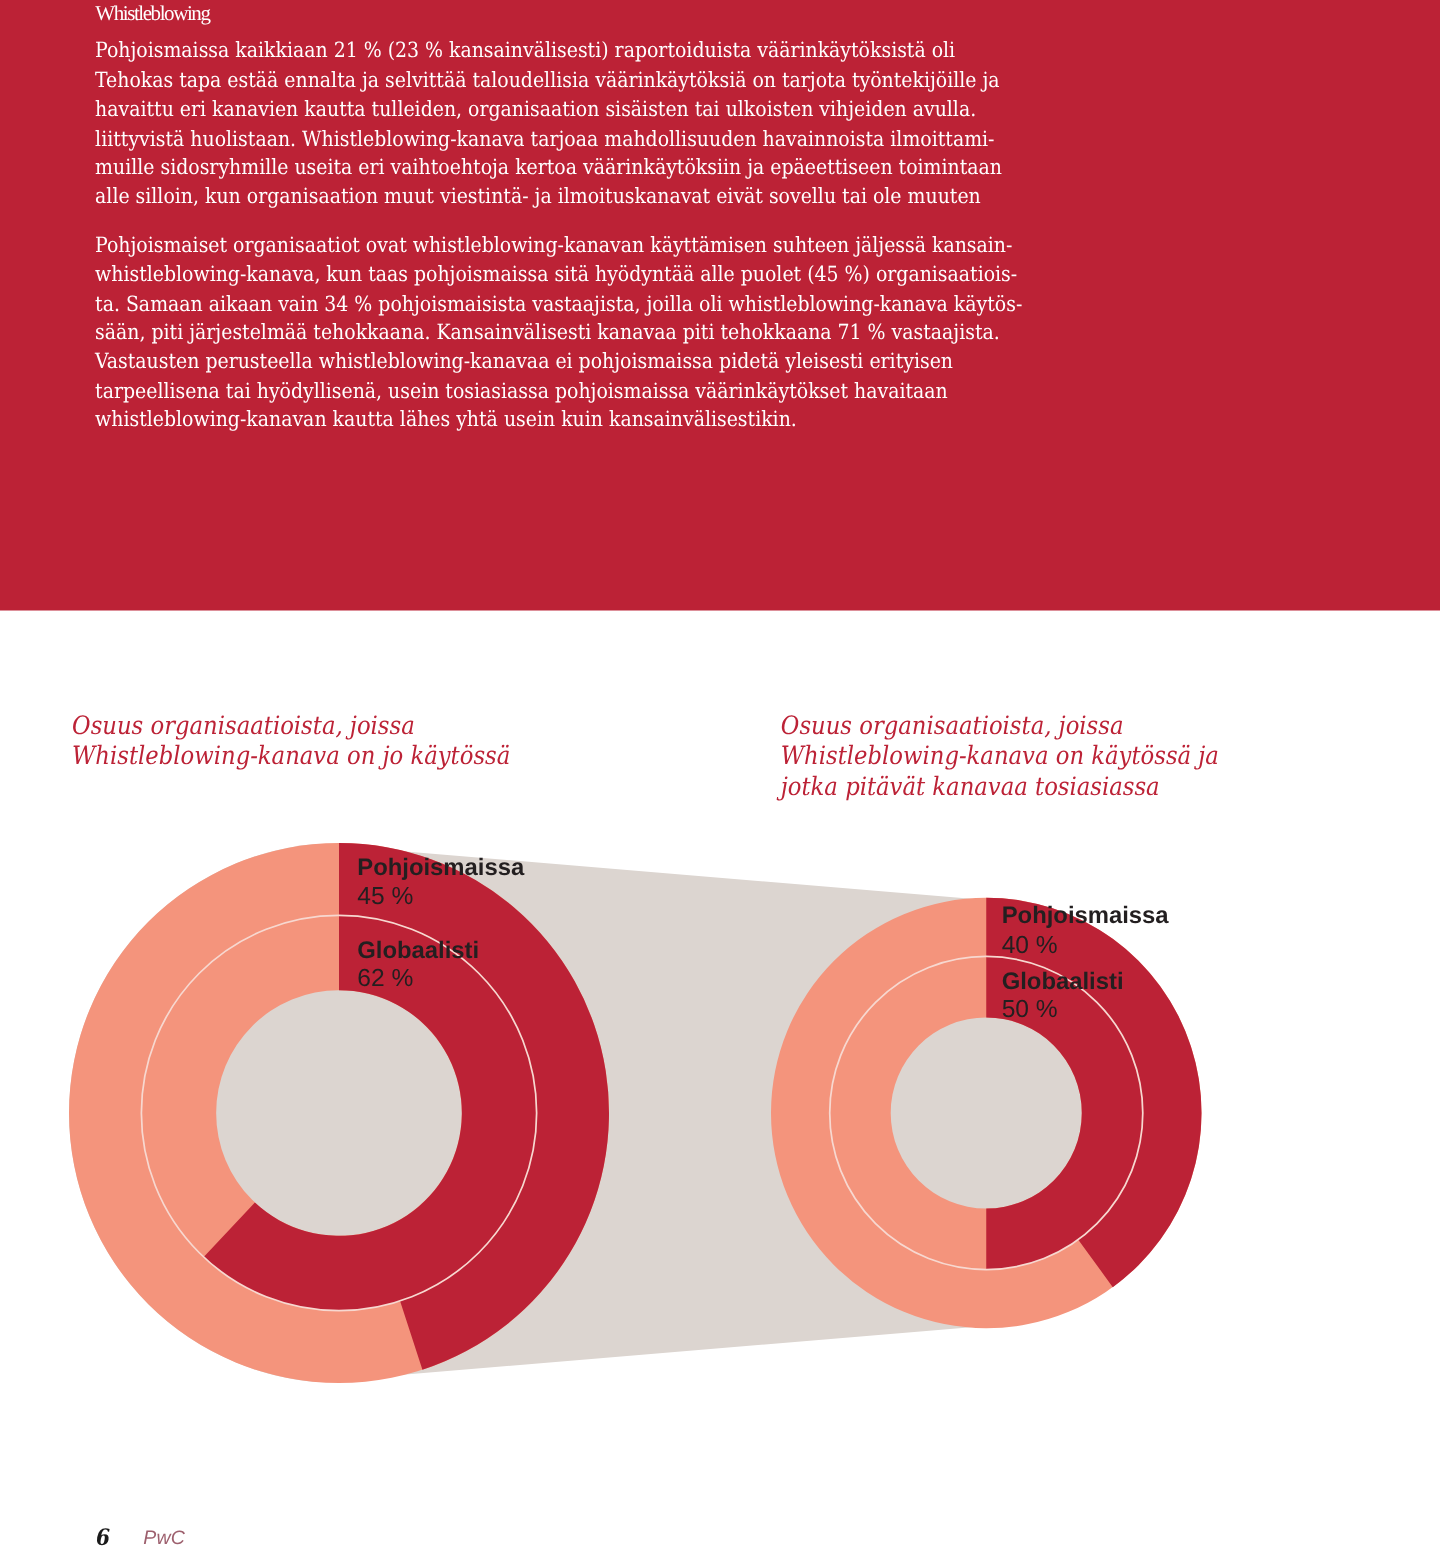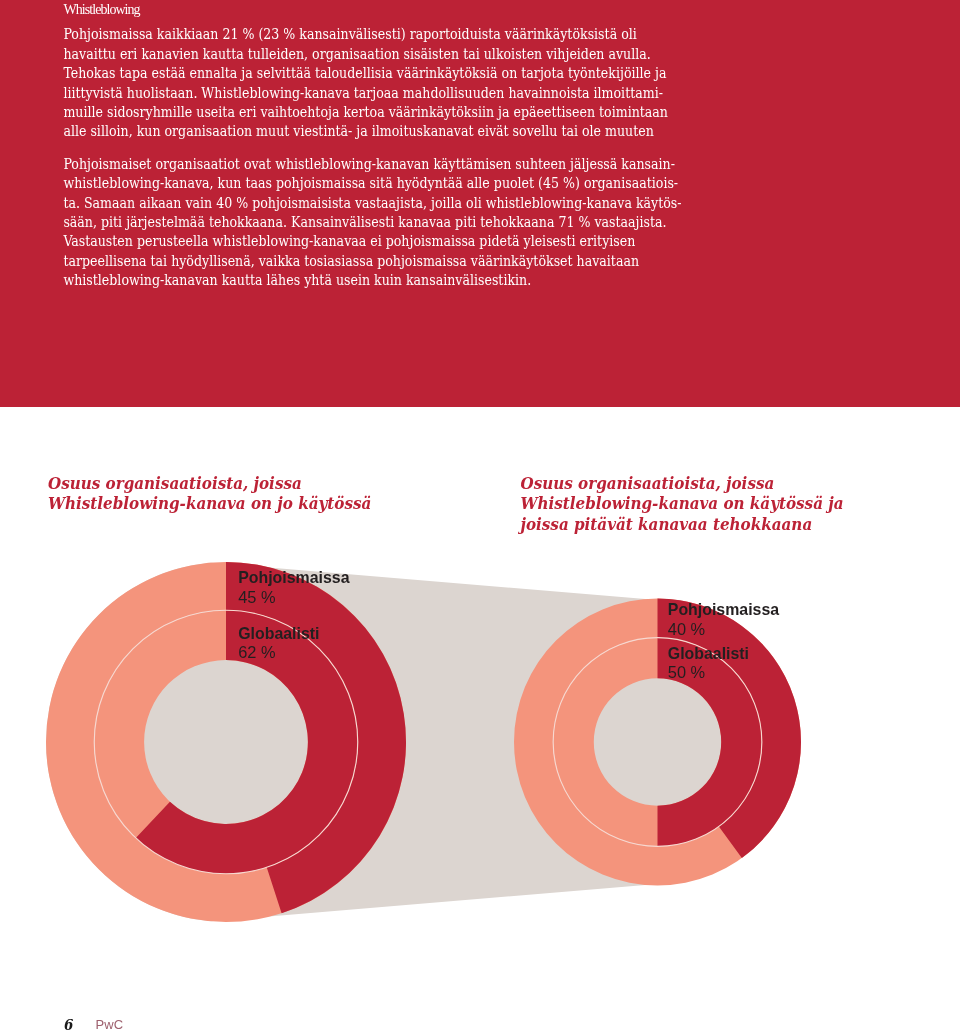--- a/index.html
+++ b/index.html
@@ -8,65 +8,65 @@
        font-family:"DejaVu Serif",serif;}
   .red-block{position:absolute;left:0;top:0;width:960px;height:407px;background:#bc2236;}
   .page-title{position:absolute;left:63.5px;top:-1.5px;font-family:"Liberation Serif",serif;
        font-size:14px;font-weight:400;color:#ffffff;letter-spacing:-0.95px;
        line-height:21px;white-space:nowrap;}
   .intro{position:absolute;left:63.4px;top:25.2px;width:640px;color:#ffffff;
        font-family:"DejaVu Serif",serif;font-stretch:condensed;font-size:14px;line-height:19.45px;}
   .intro .ln{white-space:nowrap;}
   .intro .gap{height:12.7px;}
   .sect-head{position:absolute;font-family:"DejaVu Serif",serif;font-stretch:condensed;
-       font-weight:700;font-style:italic;font-size:16.85px;line-height:20.5px;color:#bc2236;}
+       font-weight:400;font-style:italic;font-size:16.85px;line-height:20.5px;color:#bc2236;}
   .sect-head .ln{white-space:nowrap;}
   .head-left{left:48px;top:472.8px;}
   .head-right{left:520.5px;top:472.8px;}
   .chart{position:absolute;left:0;top:0;width:960px;height:1035px;}
   .lbl{font-family:"Liberation Sans",sans-serif;fill:#231f20;}
   .lbl-b{font-weight:700;font-size:15.9px;}
   .lbl-v{font-weight:400;font-size:16.4px;}
   .pg-num{position:absolute;left:64px;top:1018px;font-family:"DejaVu Serif",serif;
        font-stretch:condensed;font-weight:700;font-style:italic;font-size:15px;line-height:15px;
        color:#1a1a1a;}
   .pwc{position:absolute;left:95.5px;top:1018px;font-family:"Liberation Sans",sans-serif;
-       font-size:13px;line-height:13px;color:#9d5f6d;letter-spacing:0.1px;}
+       font-size:13px;line-height:13px;color:#9d5f6d;letter-spacing:0.1px;font-style:italic;}
 </style>
 </head>
 <body>
 
 <div class="red-block"></div>
 <div class="page-title">Whistleblowing</div>
 
 <div class="intro" id="intro">
     <div class="ln">Pohjoismaissa kaikkiaan 21 % (23 % kansainvälisesti) raportoiduista väärinkäytöksistä oli</div>
+    <div class="ln">Tehokas tapa estää ennalta ja selvittää taloudellisia väärinkäytöksiä on tarjota työntekijöille ja</div>
     <div class="ln">havaittu eri kanavien kautta tulleiden, organisaation sisäisten tai ulkoisten vihjeiden avulla.</div>
-    <div class="ln">Tehokas tapa estää ennalta ja selvittää taloudellisia väärinkäytöksiä on tarjota työntekijöille ja</div>
     <div class="ln">liittyvistä huolistaan. Whistleblowing-kanava tarjoaa mahdollisuuden havainnoista ilmoittami-</div>
     <div class="ln">muille sidosryhmille useita eri vaihtoehtoja kertoa väärinkäytöksiin ja epäeettiseen toimintaan</div>
     <div class="ln">alle silloin, kun organisaation muut viestintä- ja ilmoituskanavat eivät sovellu tai ole muuten</div>
     <div class="gap"></div>
     <div class="ln">Pohjoismaiset organisaatiot ovat whistleblowing-kanavan käyttämisen suhteen jäljessä kansain-</div>
     <div class="ln">whistleblowing-kanava, kun taas pohjoismaissa sitä hyödyntää alle puolet (45 %) organisaatiois-</div>
-    <div class="ln">ta. Samaan aikaan vain 40 % pohjoismaisista vastaajista, joilla oli whistleblowing-kanava käytös-</div>
+    <div class="ln">ta. Samaan aikaan vain 34 % pohjoismaisista vastaajista, joilla oli whistleblowing-kanava käytös-</div>
     <div class="ln">sään, piti järjestelmää tehokkaana. Kansainvälisesti kanavaa piti tehokkaana 71 % vastaajista.</div>
     <div class="ln">Vastausten perusteella whistleblowing-kanavaa ei pohjoismaissa pidetä yleisesti erityisen</div>
-    <div class="ln">tarpeellisena tai hyödyllisenä, vaikka tosiasiassa pohjoismaissa väärinkäytökset havaitaan</div>
+    <div class="ln">tarpeellisena tai hyödyllisenä, usein tosiasiassa pohjoismaissa väärinkäytökset havaitaan</div>
     <div class="ln">whistleblowing-kanavan kautta lähes yhtä usein kuin kansainvälisestikin.</div>
   </div>
 
 <div class="sect-head head-left" id="head-left">
     <div class="ln">Osuus organisaatioista, joissa</div>
     <div class="ln">Whistleblowing-kanava on jo käytössä</div>
   </div>
 <div class="sect-head head-right" id="head-right">
     <div class="ln">Osuus organisaatioista, joissa</div>
     <div class="ln">Whistleblowing-kanava on käytössä ja</div>
-    <div class="ln">joissa pitävät kanavaa tehokkaana</div>
+    <div class="ln">jotka pitävät kanavaa tosiasiassa</div>
   </div>
 
 <svg class="chart" viewBox="0 0 960 1035">
   <path id="belt" d="M 210.77 562.65 L 645.36 599.01 A 143.5 143.5 0 0 1 645.36 884.99 L 210.77 921.35 A 180 180 0 0 1 210.77 562.65 Z" fill="#dcd5d0"></path>
   <g id="donut-left">
       <path d="M 226.00 562.00 A 180 180 0 1 1 226.00 922.00 A 180 180 0 1 1 226.00 562.00 Z M 226.00 610.25 A 131.75 131.75 0 1 0 226.00 873.75 A 131.75 131.75 0 1 0 226.00 610.25 Z" fill="#f4947c" fill-rule="evenodd"></path>
       <path d="M 226.00 562.00 A 180 180 0 0 1 281.62 913.19 L 266.71 867.30 A 131.75 131.75 0 0 0 226.00 610.25 Z" fill="#bc2236"></path>
       <path d="M 226.00 610.25 A 131.75 131.75 0 1 1 226.00 873.75 A 131.75 131.75 0 1 1 226.00 610.25 Z M 226.00 660.10 A 81.9 81.9 0 1 0 226.00 823.90 A 81.9 81.9 0 1 0 226.00 660.10 Z" fill="#f4947c" fill-rule="evenodd"></path>
       <path d="M 226.00 610.25 A 131.75 131.75 0 1 1 135.81 838.04 L 169.94 801.70 A 81.9 81.9 0 1 0 226.00 660.10 Z" fill="#bc2236"></path>
       <circle cx="226" cy="742" r="131.75" fill="none" stroke="#f7d8d0" stroke-width="1.15"></circle>

